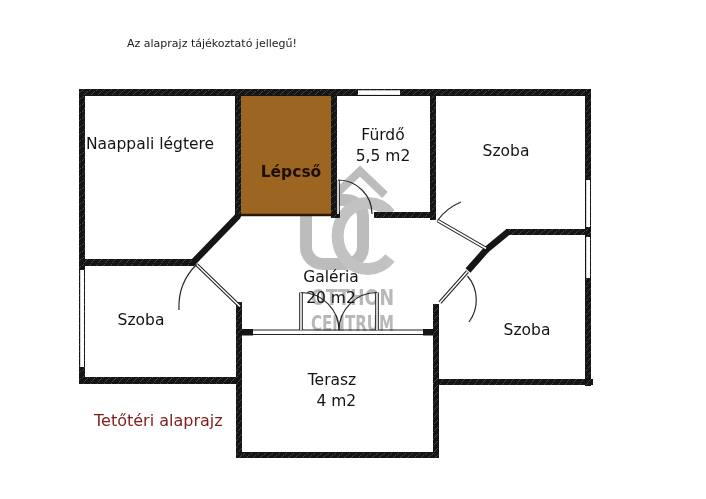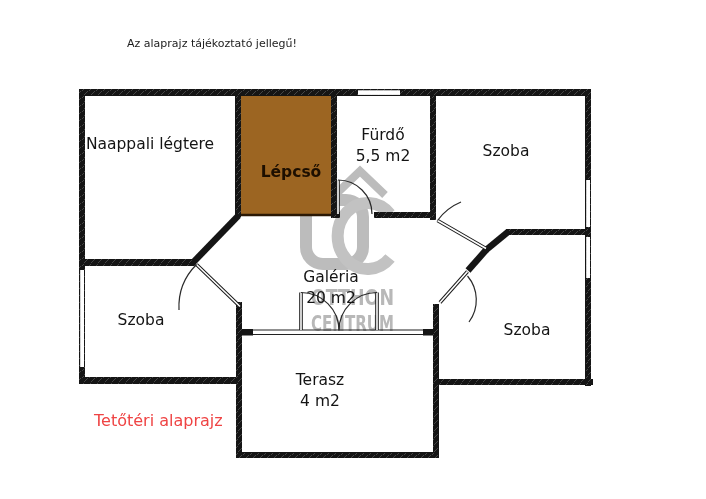--- a/index.html
+++ b/index.html
@@ -4,21 +4,21 @@
 <style>
   html,body{margin:0;padding:0;background:#fff;}
   #stage{
     position:relative;width:706px;height:499px;background:#ffffff;
     font-family:"DejaVu Sans","Liberation Sans",sans-serif;overflow:hidden;
   }
   .note{
     position:absolute;left:127px;top:37px;font-size:11px;color:#1c1c1c;white-space:nowrap;
   }
   .caption{
-    position:absolute;left:94px;top:411px;font-size:16px;color:#ef4444;white-space:nowrap;
+    position:absolute;left:94px;top:411px;font-size:16px;color:#7f1d1d;white-space:nowrap;
   }
   .room-label{
     position:absolute;transform:translate(-50%,-50%);
     text-align:center;font-size:15.5px;line-height:21px;color:#141414;white-space:nowrap;
   }
   .room-label span{display:block;}
   .room-label.stairs{color:#1d0f00;font-weight:bold;}
   svg{position:absolute;left:0;top:0;}
 </style>
 </head>
@@ -133,19 +133,19 @@
   </div>
 
   <div class="room-label" style="left:141px;top:320px;">
     <span>Szoba</span>
   </div>
 
   <div class="room-label" style="left:527px;top:330px;">
     <span>Szoba</span>
   </div>
 
-  <div class="room-label" style="left:320px;top:391px;">
+  <div class="room-label" style="left:332px;top:391px;text-align:right;">
     <span>Terasz</span>
     <span>4 m2</span>
   </div>
 
   <div class="caption">Tetőtéri alaprajz</div>
 </div>
 
 </body></html>

